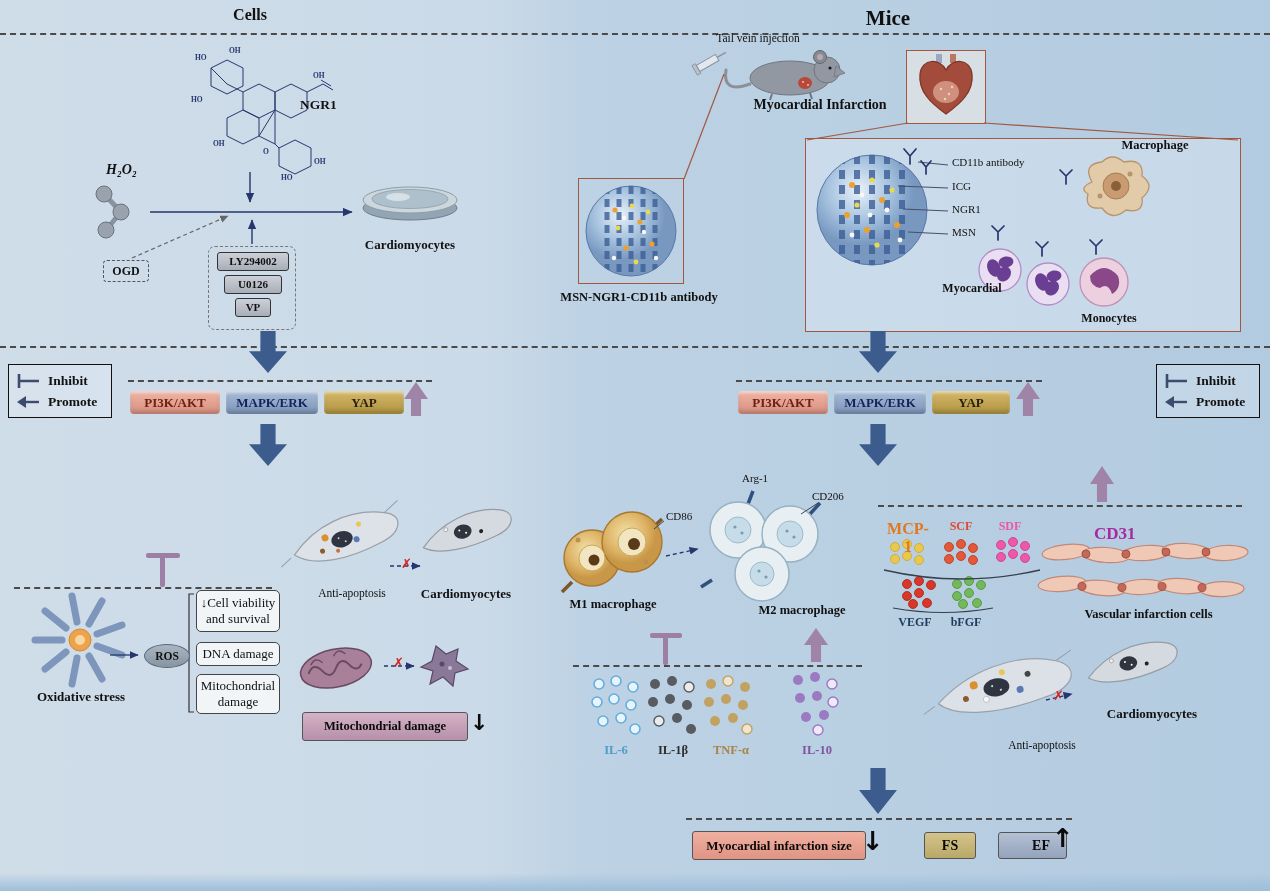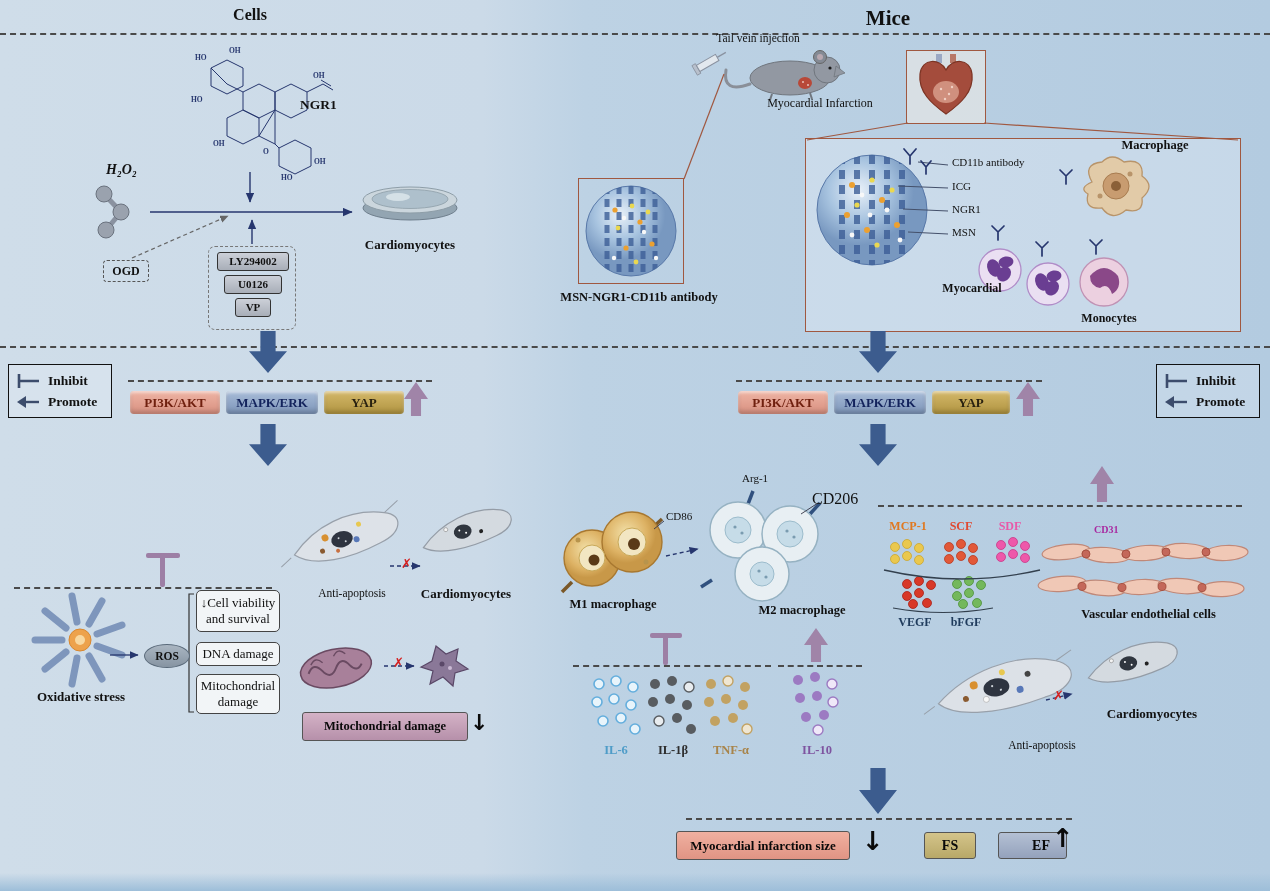--- a/index.html
+++ b/index.html
@@ -225,21 +225,21 @@
     <path d="M116,24 L125,31 L114,35 Z" fill="#9298a2" stroke="#70767e" stroke-width="0.8"></path>
     <circle cx="100" cy="15" r="6.5" fill="#848a94" stroke="#666"></circle>
     <circle cx="100" cy="15" r="3" fill="#b8a8b0"></circle>
     <circle cx="110" cy="26" r="1.6" fill="#1a1a1a"></circle>
     <ellipse cx="85" cy="41" rx="7" ry="6" fill="#b84838"></ellipse>
     <circle cx="83" cy="40" r="1" fill="#e8c0b8"></circle>
       <circle cx="88" cy="43" r="1" fill="#e8c0b8"></circle>
     <line x1="52" y1="52" x2="50" y2="58" stroke="#70767e" stroke-width="2"></line>
     <line x1="90" y1="51" x2="92" y2="57" stroke="#70767e" stroke-width="2"></line>
   </svg>
-  <div class="lbl c" style="left:745px;top:97px;width:150px;font-size:12px;">Myocardial Infarction</div>
+  <div class="lbl c" style="left:745px;top:97px;width:150px;font-size:14px;font-weight:bold;">Myocardial Infarction</div>
 
   <div class="panelbox" style="left:906px;top:50px;width:80px;height:74px;background:rgba(242,236,230,.55);"></div>
   <svg class="scene" style="left:908px;top:52px;" width="76" height="70">
     <rect x="28" y="2" width="6" height="9" fill="#9aa8c4"></rect>
       <rect x="42" y="2" width="6" height="9" fill="#b87868"></rect>
     <path d="M38,18 C32,6 14,6 12,22 C10,40 24,52 38,62 C52,52 66,40 64,22 C62,6 44,6 38,18 Z" fill="#a44c3c" stroke="#7c3424" stroke-width="1.2"></path>
     <ellipse cx="38" cy="40" rx="13" ry="11" fill="#d89c8a" opacity="0.85"></ellipse>
     <circle cx="33" cy="37" r="1.2" fill="#f0d0c4"></circle>
       <circle cx="41" cy="42" r="1.2" fill="#f0d0c4"></circle>
     <circle cx="37" cy="47" r="1.2" fill="#f0d0c4"></circle>
@@ -385,26 +385,26 @@
       <circle cx="92" cy="48" r="13" fill="#c6dce8" stroke="#9cbccc"></circle>
       <circle cx="64" cy="88" r="12" fill="#c6dce8" stroke="#9cbccc"></circle>
     <circle cx="37" cy="41" r="1.6" fill="#7a9cb0"></circle>
       <circle cx="44" cy="47" r="1.6" fill="#7a9cb0"></circle>
     <circle cx="89" cy="45" r="1.6" fill="#7a9cb0"></circle>
       <circle cx="96" cy="51" r="1.6" fill="#7a9cb0"></circle>
     <circle cx="61" cy="85" r="1.6" fill="#7a9cb0"></circle>
       <circle cx="68" cy="91" r="1.6" fill="#7a9cb0"></circle>
   </svg>
   <div class="lbl" style="left:742px;top:472px;font-size:11px;">Arg-1</div>
-  <div class="lbl" style="left:812px;top:490px;font-size:16px;">CD206</div>
+  <div class="lbl" style="left:812px;top:490px;font-size:11px;">CD206</div>
   <div class="lbl b c" style="left:738px;top:603px;width:128px;font-size:12.5px;">M2 macrophage</div>
 
   <div class="dash" style="left:878px;top:505px;width:364px;"></div>
   <div class="pup" style="left:1090px;top:466px;height:36px;"></div>
-  <div class="lbl b c" style="left:884px;top:520px;width:48px;font-size:12px;color:#e07820;">MCP-1</div>
+  <div class="lbl b c" style="left:884px;top:520px;width:48px;font-size:16px;color:#e07820;">MCP-1</div>
   <div class="lbl b c" style="left:941px;top:520px;width:40px;font-size:12px;color:#e04830;">SCF</div>
   <div class="lbl b c" style="left:990px;top:520px;width:40px;font-size:12px;color:#e858a8;">SDF</div>
   <svg class="scene" style="left:886px;top:538px;" width="42" height="32">
     <g fill="#eac84e" stroke="#caa62e" stroke-width="0.8">
       <circle cx="9" cy="9" r="4.5"></circle>
         <circle cx="21" cy="6" r="4.5"></circle>
         <circle cx="33" cy="10" r="4.5"></circle>
       <circle cx="9" cy="21" r="4.5"></circle>
         <circle cx="21" cy="18" r="4.5"></circle>
         <circle cx="33" cy="22" r="4.5"></circle>
@@ -448,21 +448,21 @@
         <circle cx="33" cy="9" r="4.5"></circle>
       <circle cx="9" cy="20" r="4.5"></circle>
         <circle cx="21" cy="17" r="4.5"></circle>
         <circle cx="15" cy="28" r="4.5"></circle>
         <circle cx="29" cy="27" r="4.5"></circle>
     </g>
   </svg>
   <div class="lbl b c" style="left:891px;top:616px;width:48px;font-size:12px;color:#1f3b5c;">VEGF</div>
   <div class="lbl b c" style="left:942px;top:616px;width:48px;font-size:12px;color:#1f3b5c;">bFGF</div>
 
-  <div class="lbl b" style="left:1094px;top:524px;font-size:10px;color:#a828a0;">CD31</div>
+  <div class="lbl b" style="left:1094px;top:524px;font-size:17px;color:#a828a0;">CD31</div>
   <svg class="scene" style="left:1042px;top:536px;" width="208" height="36">
     <path d="M4,18 C40,10 80,26 120,16 C150,10 180,22 204,16" stroke="#d8a494" stroke-width="1" fill="none"></path>
     <g fill="#f0c8b6" stroke="#c08878" stroke-width="1.2">
       <ellipse cx="24" cy="16" rx="24" ry="7.5" transform="rotate(-6 24 16)"></ellipse>
       <ellipse cx="64" cy="19" rx="24" ry="7.5" transform="rotate(4 64 19)"></ellipse>
       <ellipse cx="104" cy="17" rx="24" ry="7.5" transform="rotate(-4 104 17)"></ellipse>
       <ellipse cx="144" cy="15" rx="24" ry="7.5" transform="rotate(3 144 15)"></ellipse>
       <ellipse cx="184" cy="17" rx="22" ry="7.5" transform="rotate(-3 184 17)"></ellipse>
     </g>
     <g fill="#c4685a" stroke="#a04838" stroke-width="0.8">
@@ -481,21 +481,21 @@
       <ellipse cx="144" cy="15" rx="24" ry="7.5" transform="rotate(3 144 15)"></ellipse>
       <ellipse cx="184" cy="17" rx="22" ry="7.5" transform="rotate(-3 184 17)"></ellipse>
     </g>
     <g fill="#c4685a" stroke="#a04838" stroke-width="0.8">
       <circle cx="44" cy="18" r="4"></circle>
         <circle cx="84" cy="18" r="4"></circle>
         <circle cx="124" cy="16" r="4"></circle>
         <circle cx="164" cy="16" r="4"></circle>
     </g>
   </svg>
-  <div class="lbl b c" style="left:1046px;top:607px;width:205px;font-size:12.5px;">Vascular endothelial cells</div>
+  <div class="lbl b c" style="left:1046px;top:607px;width:205px;font-size:12.5px;">Vascular infarction cells</div>
 
   <div class="tcap" style="left:650px;top:633px;width:32px;height:5px;"></div>
   <div class="tcap" style="left:663px;top:633px;width:5px;height:32px;"></div>
   <div class="dash" style="left:573px;top:665px;width:198px;"></div>
   <div class="dash" style="left:778px;top:665px;width:84px;"></div>
   <div class="pup" style="left:804px;top:628px;"></div>
 
   <svg class="scene" style="left:588px;top:674px;" width="58" height="66">
     <g fill="#e8f4fb" stroke="#64aedd" stroke-width="1.6">
       <circle cx="11" cy="10" r="5"></circle>
@@ -574,21 +574,21 @@
         <circle cx="47" cy="26" r="1" fill="#fff"></circle>
       <circle cx="62" cy="28" r="2" fill="#222"></circle>
         <circle cx="28" cy="18" r="2" fill="#f4f4f4" stroke="#888" stroke-width="0.6"></circle>
     </g>
   </svg>
   <span class="xm" style="left:1053px;top:688px;">✗</span>
   <div class="lbl c" style="left:983px;top:739px;width:118px;font-size:11.5px;">Anti-apoptosis</div>
   <div class="lbl b c" style="left:1076px;top:707px;width:152px;font-size:13px;">Cardiomyocytes</div>
 
   <div class="dash" style="left:686px;top:818px;width:386px;"></div>
-  <div class="outbox" style="left:676px;top:831px;width:172px;height:27px;line-height:27px;font-size:13px;background:linear-gradient(#f0b0a0,#e09484);">Myocardial infarction size</div>
+  <div class="outbox" style="left:692px;top:831px;width:172px;height:27px;line-height:27px;font-size:13px;background:linear-gradient(#f0b0a0,#e09484);">Myocardial infarction size</div>
   <span class="gly" style="left:862px;top:826px;font-size:26px;">↓</span>
   <div class="outbox" style="left:924px;top:832px;width:50px;height:25px;line-height:25px;font-size:14px;background:linear-gradient(#d4c48a,#b8a868);">FS</div>
   <div class="outbox" style="left:998px;top:832px;width:50px;height:25px;line-height:25px;font-size:14px;background:linear-gradient(#b4c0d4,#94a2bc);padding-left:17px;">EF</div>
   <span class="gly" style="left:1052px;top:823px;font-size:26px;">↑</span>
 
   <svg class="abs" style="left:0;top:0;z-index:4;pointer-events:none;" width="1270" height="891">
     <defs>
       <marker id="mA" markerWidth="9" markerHeight="8" refX="6.5" refY="3" orient="auto">
           <path d="M0,0 L7,3 L0,6 Z" fill="#26366e"></path>
         </marker>

